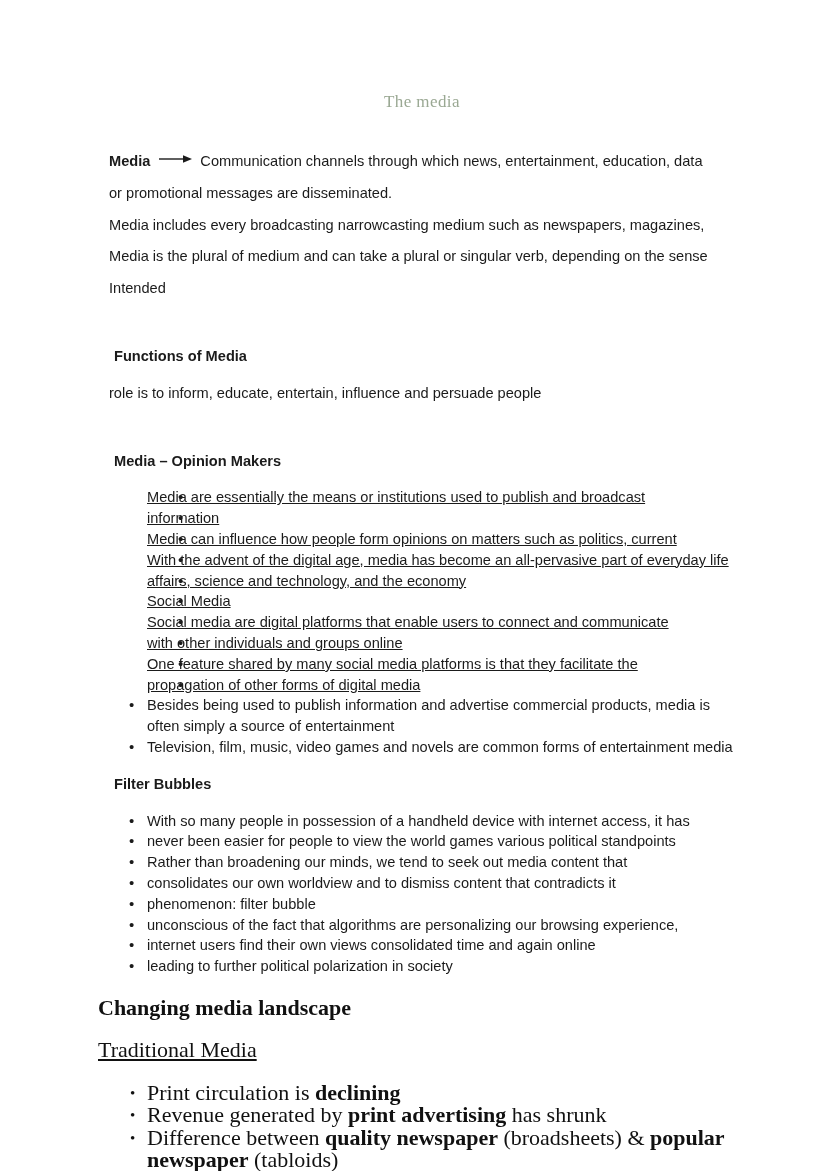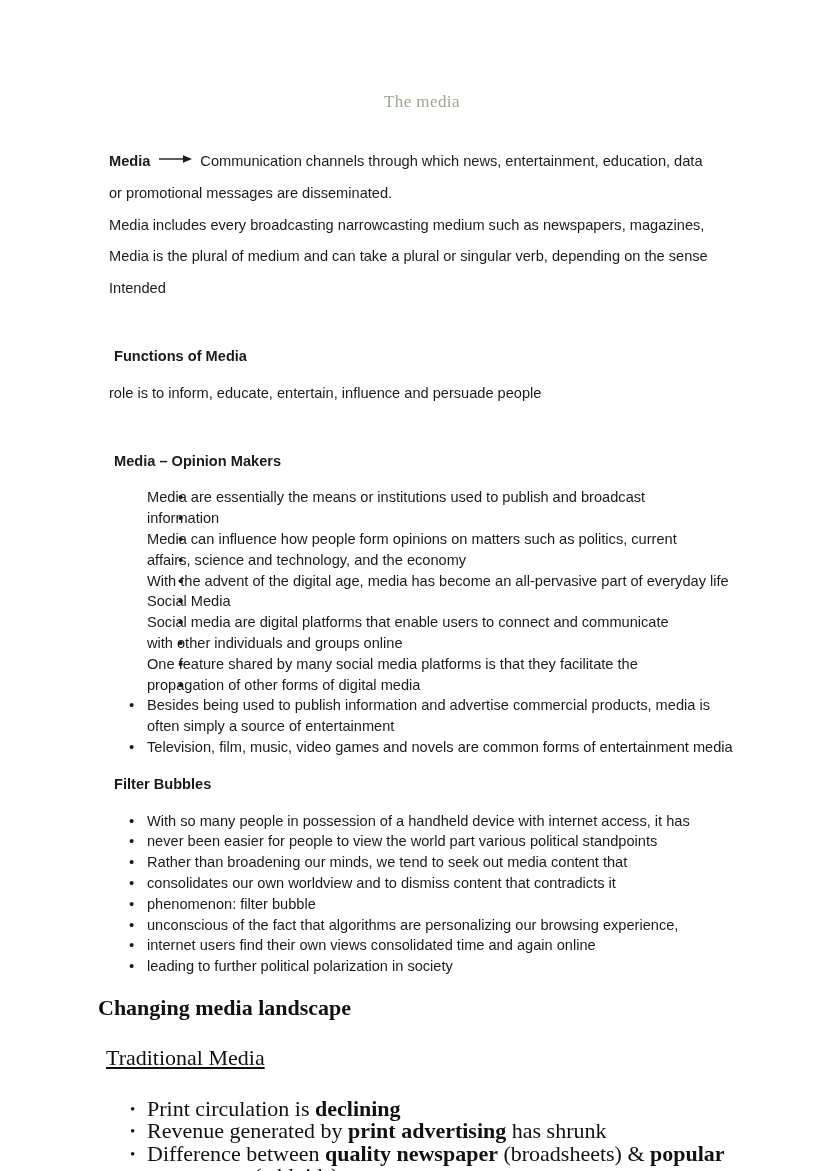--- a/index.html
+++ b/index.html
@@ -71,20 +71,21 @@
     position: absolute;
     left: 31px;
     top: 0;
     font-size: 15px;
     line-height: inherit;
   }
   
   ul.bl > li.flush-wrap {
     padding-left: 0;
     text-indent: 49px;
+    text-decoration: underline;
   }
   ul.bl > li.flush-wrap::before {
     left: 31px;
   }
   
   ul.bl > li.hang-wrap {
     padding-left: 49px;
     text-indent: 0;
   }
 
@@ -94,21 +95,21 @@
     font-size: 22px;
     line-height: 22.5px;
     color: #111111;
   }
   .serif .heading-b {
     font-weight: bold;
     margin: 0;
   }
   .serif .underlined {
     text-decoration: underline;
-    margin: 8px;
+    margin: 0;
   }
   .serif ul.bl > li {
     padding-left: 49px;
   }
   .serif ul.bl > li::before {
     content: "\2022";
     left: 32px;
     font-size: 15px;
   }
   .arrow-line {
@@ -154,37 +155,37 @@
     </div>
 
     <div class="spacer-sm"></div>
 
     <div class="sans">
       <p class="heading">Media – Opinion Makers</p>
       <ul class="bl">
         <li class="flush-wrap">Media are essentially the means or institutions used to publish and broadcast</li>
         <li class="flush-wrap">information</li>
         <li class="flush-wrap">Media can influence how people form opinions on matters such as politics, current</li>
+        <li class="flush-wrap">With the advent of the digital age, media has become an all-pervasive part of everyday life</li>
         <li class="flush-wrap">affairs, science and technology, and the economy</li>
-        <li class="flush-wrap">With the advent of the digital age, media has become an all-pervasive part of everyday life</li>
         <li class="flush-wrap">Social Media</li>
         <li class="flush-wrap">Social media are digital platforms that enable users to connect and communicate</li>
         <li class="flush-wrap">with other individuals and groups online</li>
         <li class="flush-wrap">One feature shared by many social media platforms is that they facilitate the</li>
         <li class="flush-wrap">propagation of other forms of digital media</li>
         <li class="hang-wrap">Besides being used to publish information and advertise commercial products, media is often simply a source of entertainment</li>
         <li class="hang-wrap">Television, film, music, video games and novels are common forms of entertainment media</li>
       </ul>
     </div>
 
     <div class="sans">
       <p class="heading">Filter Bubbles</p>
       <ul class="bl">
         <li class="hang-wrap">With so many people in possession of a handheld device with internet access, it has</li>
-        <li class="hang-wrap">never been easier for people to view the world part various political standpoints</li>
+        <li class="hang-wrap">never been easier for people to view the world games various political standpoints</li>
         <li class="hang-wrap">Rather than broadening our minds, we tend to seek out media content that</li>
         <li class="hang-wrap">consolidates our own worldview and to dismiss content that contradicts it</li>
         <li class="hang-wrap"> phenomenon: filter bubble</li>
         <li class="hang-wrap"> unconscious of the fact that algorithms are personalizing our browsing experience,</li>
         <li class="hang-wrap">internet users find their own views consolidated time and again online</li>
         <li class="hang-wrap"> leading to further political polarization in society</li>
       </ul>
     </div>
 
     <div class="spacer-sm"></div>

